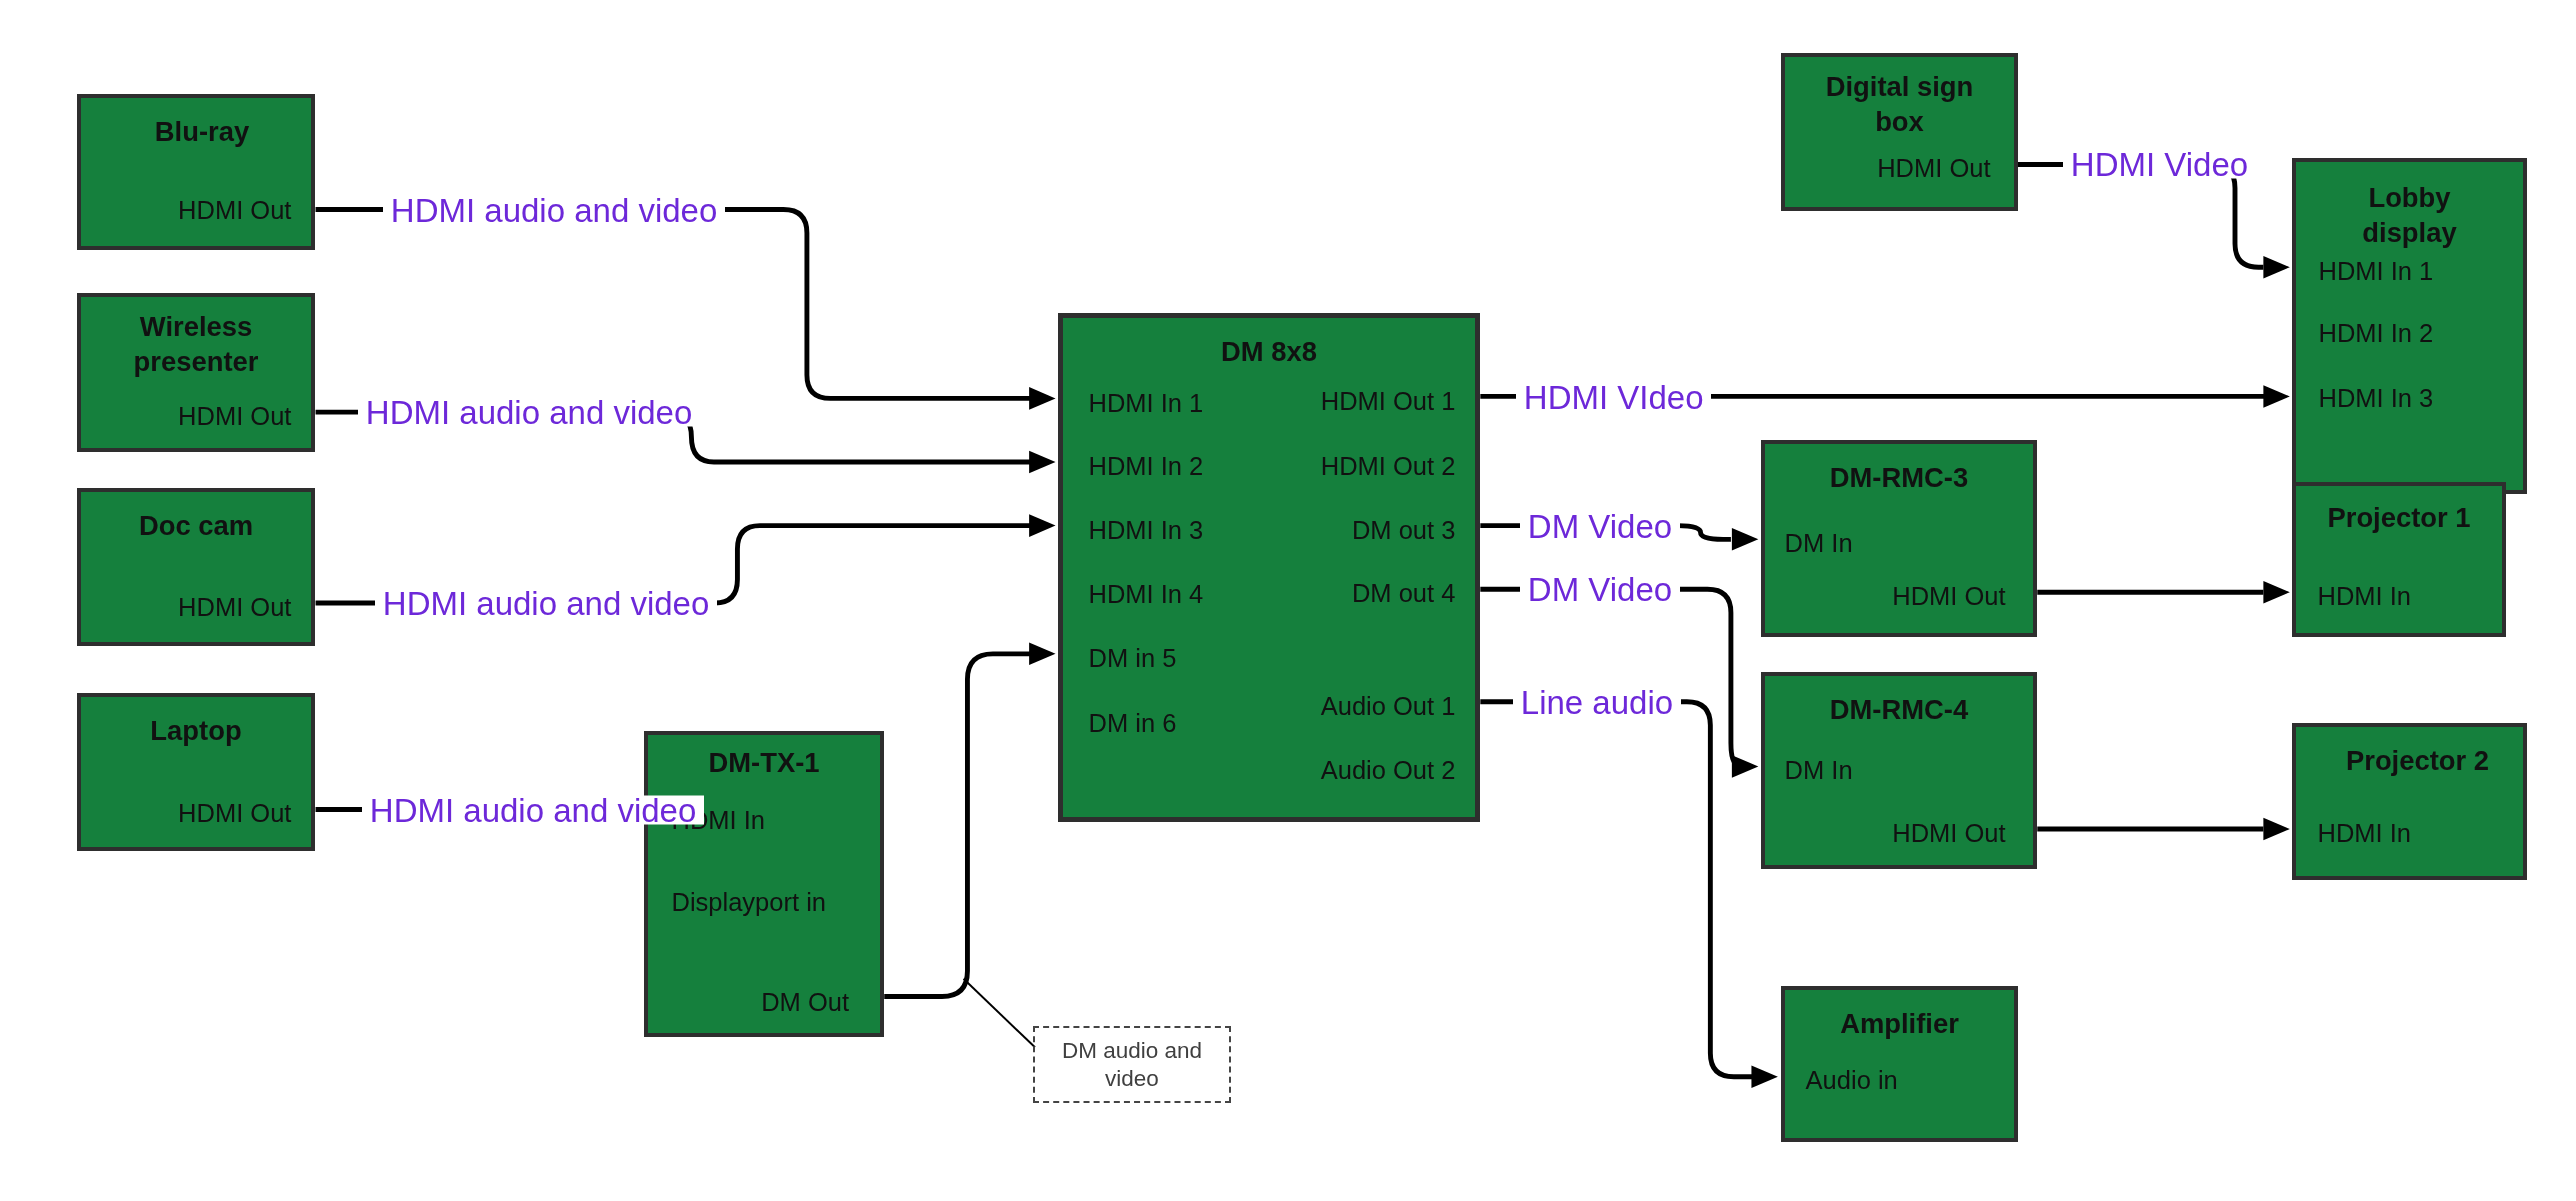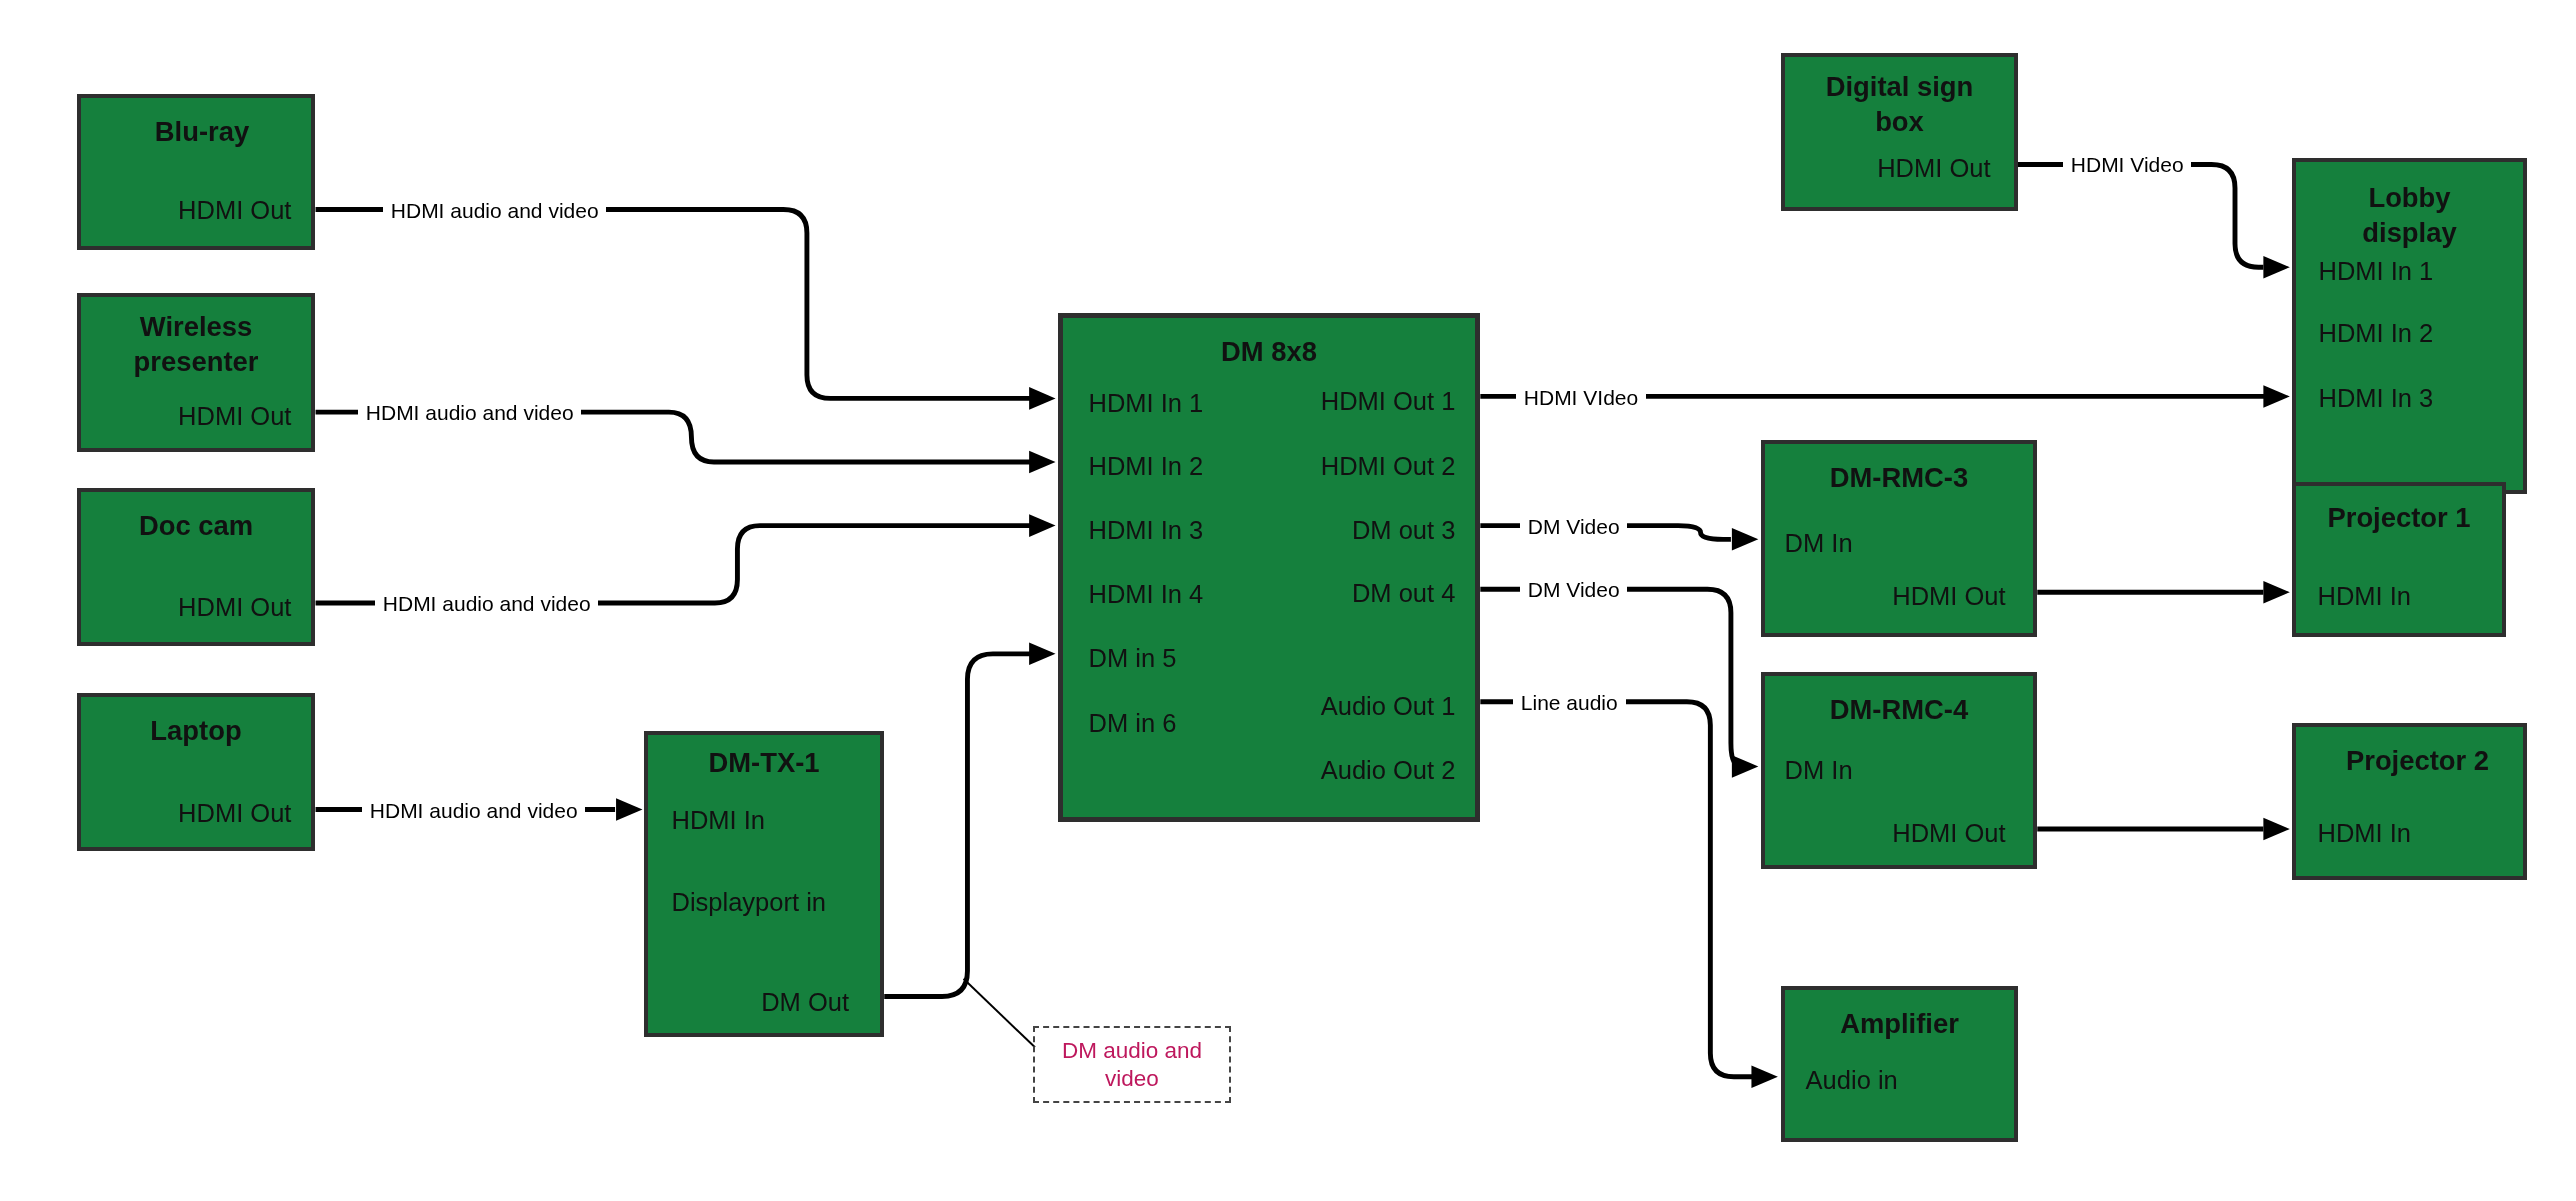--- a/index.html
+++ b/index.html
@@ -10,25 +10,25 @@
   .node{position:absolute;background:#15803d;border:4.9px solid #2e2e2e;box-sizing:border-box;}
   .node.thick{border-width:5.9px;}
   .node .title{position:absolute;left:0;right:0;text-align:center;font-weight:bold;
                font-size:27.4px;line-height:35px;color:#111;}
   .title .tw{display:inline-block;}
   .w150{max-width:147px;} .w190{max-width:186px;}
   .port{position:absolute;font-size:25.5px;line-height:31px;white-space:nowrap;color:#111;}
   .port.r{text-align:right;}
 
   .wlabel{position:absolute;transform:translateY(-50%);background:#ffffff;
-          font-size:21px;line-height:29px;white-space:nowrap;padding:0 7.8px;color:#000000;}
+          font-size:33px;line-height:29px;white-space:nowrap;padding:0 7.8px;color:#6d28d9;}
 
   .callout{position:absolute;border:2px dashed #444;box-sizing:border-box;
            display:flex;align-items:center;justify-content:center;text-align:center;
-           font-size:22.5px;line-height:27.4px;color:#be185d;padding:3.9px 13.7px;}
+           font-size:22.5px;line-height:27.4px;color:#404040;padding:3.9px 13.7px;}
 </style>
 </head>
 <body>
 
 <div id="canvas">
 
   <svg class="wires" viewBox="0 0 2631 1227" fill="none" stroke="#000000" stroke-width="5">
     <path d="M 322 214 H 800 Q 824 214 824 238 V 383 Q 824 407 848 407 H 1052"></path>
     <path d="M 322 421 H 683 Q 706 421 706 446.5 Q 706 472 729 472 H 1052"></path>
     <path d="M 322 616 H 730 Q 753 616 753 592 V 561 Q 753 537 776 537 H 1052"></path>

